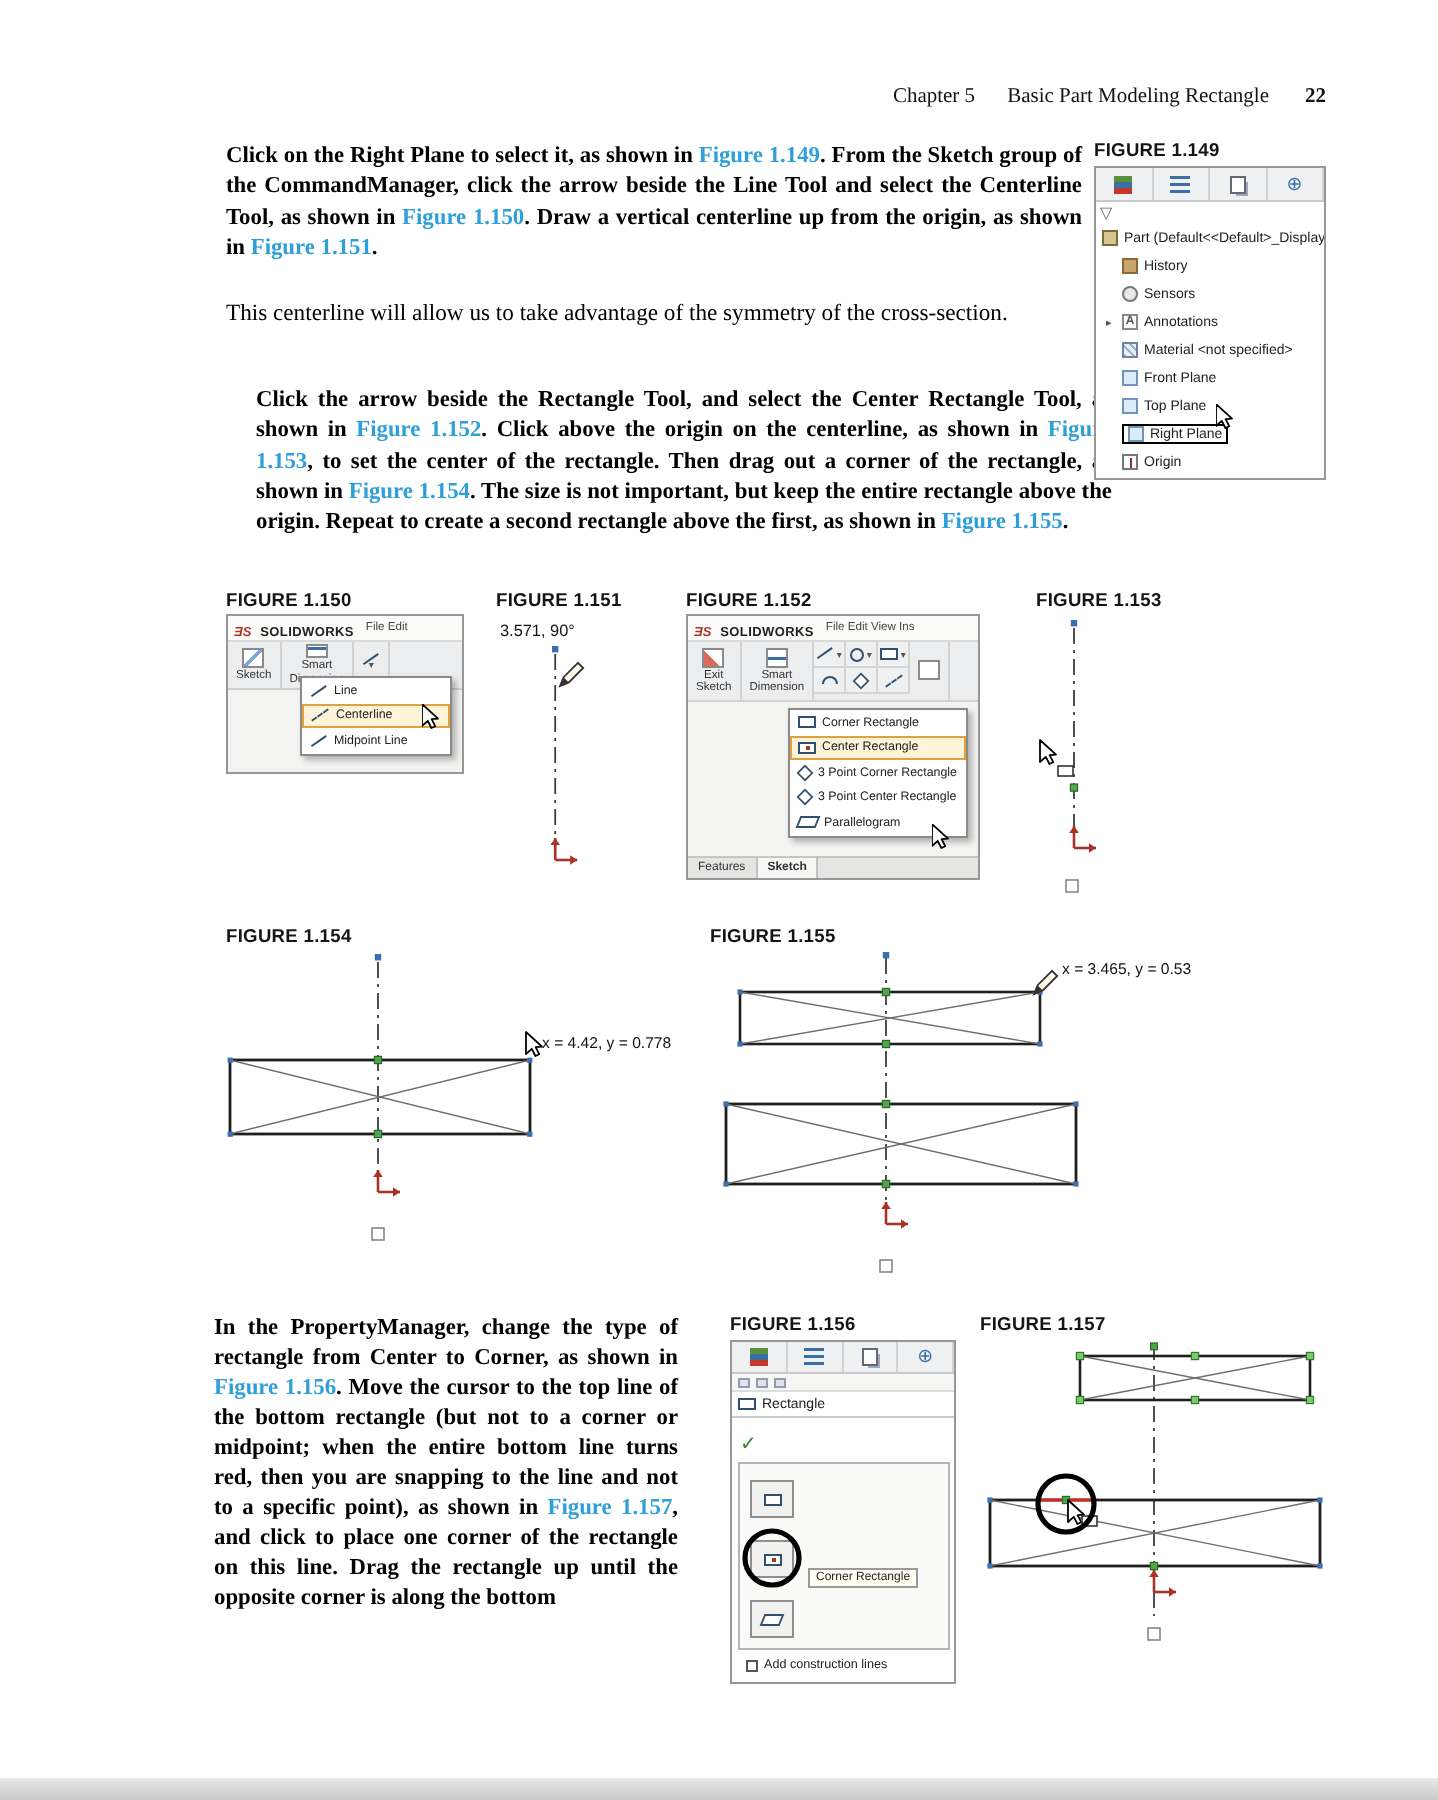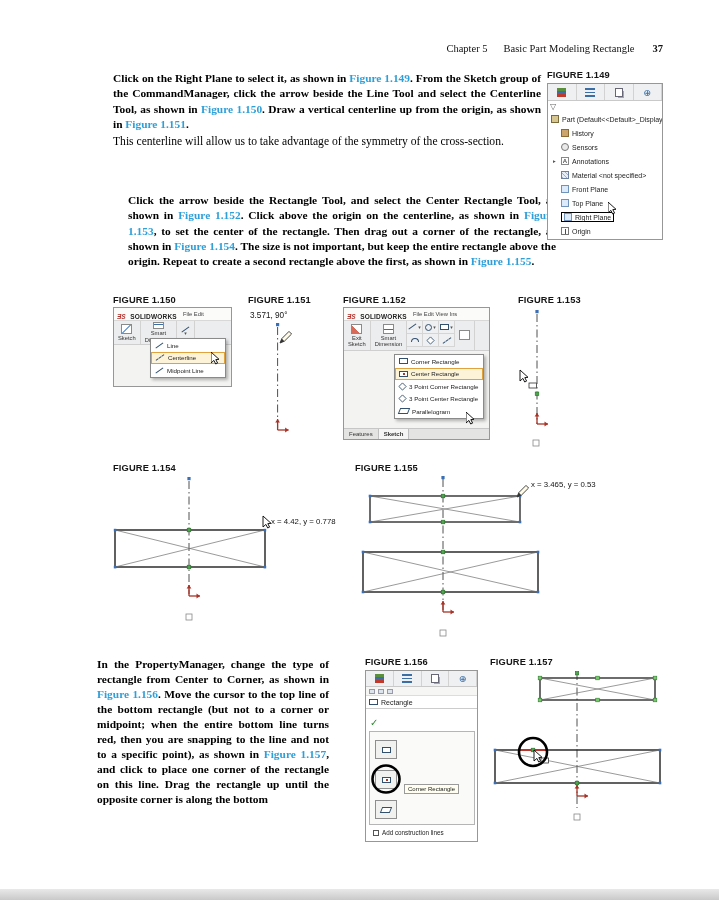--- a/index.html
+++ b/index.html
@@ -135,28 +135,28 @@
       <polygon points="11,0 7.5,-2.4 7.5,2.4" stroke="none"></polygon>
       <line x1="0" y1="0" x2="0" y2="-11" stroke-width="1.3"></line>
       <polygon points="0,-11 -2.4,-7.5 2.4,-7.5" stroke="none"></polygon>
     </g>
   </defs>
 </svg>
 
 <div class="page">
 
   <div class="hdr">
-    <span>Chapter 5</span><span class="ttl">Basic Part Modeling Rectangle</span><span class="num">37</span>
+    <span>Chapter 5</span><span class="ttl">Basic Part Modeling Rectangle</span><span class="num">22</span>
   </div>
 
   <p class="para pb" style="left:113px; top:71px; width:428px;">
     <span>Click on the Right Plane to select it, as shown in </span><span class="ref">Figure 1.149</span><span>. From the Sketch group of the CommandManager, click the arrow beside the Line Tool and select the Centerline Tool, as shown in </span><span class="ref">Figure 1.150</span><span>. Draw a vertical centerline up from the origin, as shown in </span><span class="ref">Figure 1.151</span><span>.</span>
   </p>
 
-  <p class="para pn" style="left:113px; top:134px; width:428px;">
+  <p class="para pn" style="left:113px; top:149px; width:428px;">
     <span>This centerline will allow us to take advantage of the symmetry of the cross-section.</span>
   </p>
 
   <p class="para pb" style="left:128px; top:193px; width:428px;">
     <span>Click the arrow beside the Rectangle Tool, and select the Center Rectangle Tool, as shown in </span><span class="ref">Figure 1.152</span><span>. Click above the origin on the centerline, as shown in </span><span class="ref">Figure 1.153</span><span>, to set the center of the rectangle. Then drag out a corner of the rectangle, as shown in </span><span class="ref">Figure 1.154</span><span>. The size is not important, but keep the entire rectangle above the origin. Repeat to create a second rectangle above the first, as shown in </span><span class="ref">Figure 1.155</span><span>.</span>
   </p>
 
   <div class="figlabel" style="left:547px; top:70px;">FIGURE 1.149</div>
   <div class="sw" style="left:547px; top:83px; width:116px; height:157px; background:#fff;">
     <div class="tbar">
@@ -399,21 +399,21 @@
     <rect x="6.7" y="76.7" width="2.6" height="2.6" fill="#3b6fb5"></rect>
     <rect x="181.7" y="76.7" width="2.6" height="2.6" fill="#3b6fb5"></rect>
     <rect x="6.7" y="116.7" width="2.6" height="2.6" fill="#3b6fb5"></rect>
     <rect x="181.7" y="116.7" width="2.6" height="2.6" fill="#3b6fb5"></rect>
     <use href="#pencilGlyph" transform="translate(162,10)"></use>
     <text x="176" y="13" font-size="7.8">x = 3.465, y = 0.53</text>
     <use href="#originGlyph" transform="translate(88,138)" style="color:#a93226"></use>
     <rect x="85" y="156" width="6" height="6" fill="none" stroke="#888" stroke-width="0.8"></rect>
   </svg>
 
-  <p class="para pb" style="left:97px; top:657px; width:232px; line-height:15px;">
+  <p class="para pb" style="left:107px; top:657px; width:232px; line-height:15px;">
     <span>In the PropertyManager, change the type of rectangle from Center to Corner, as shown in </span><span class="ref">Figure 1.156</span><span>. Move the cursor to the top line of the bottom rectangle (but not to a corner or midpoint; when the entire bottom line turns red, then you are snapping to the line and not to a specific point), as shown in </span><span class="ref">Figure 1.157</span><span>, and click to place one corner of the rectangle on this line. Drag the rectangle up until the opposite corner is along the bottom</span>
   </p>
 
   <div class="figlabel" style="left:365px; top:657px;">FIGURE 1.156</div>
   <div class="figlabel" style="left:490px; top:657px;">FIGURE 1.157</div>
 
   <div class="sw" style="left:365px; top:670px; width:113px; height:172px; background:#fff;">
     <div class="tbar" style="height:16px;">
       <div class="tbc">
           <span class="mi-bars"></span>

